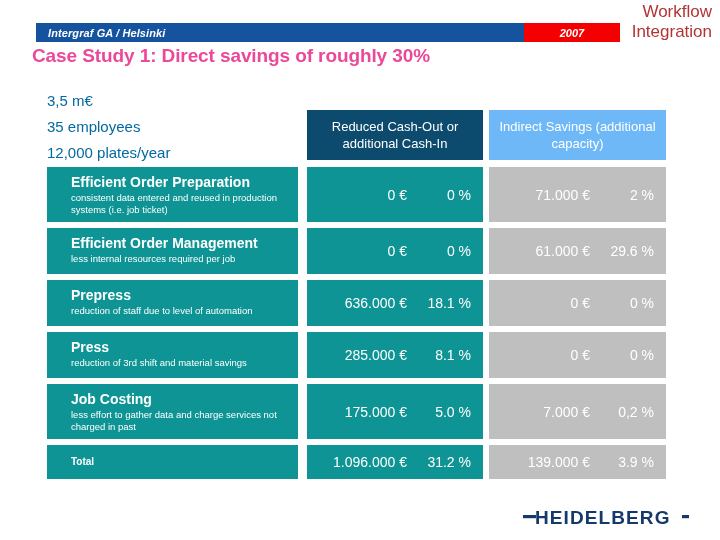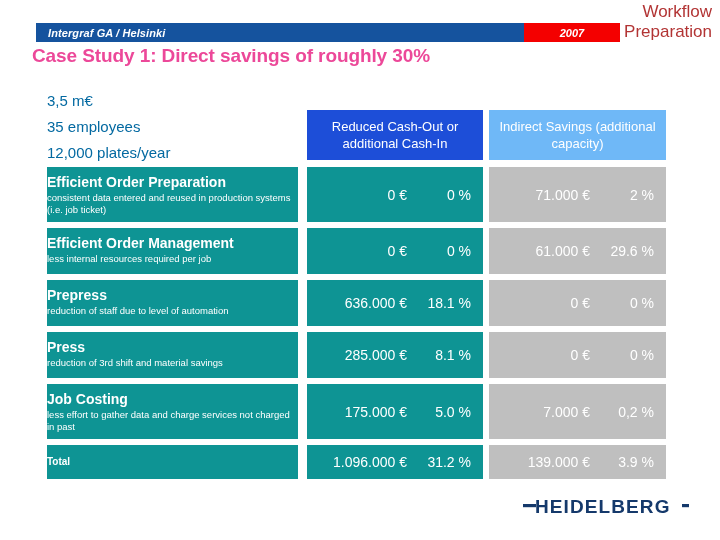--- a/index.html
+++ b/index.html
@@ -105,42 +105,42 @@
 
   
   .col-label   { width: 251px; margin-right: 9px; }
   .col-direct  { width: 176px; margin-right: 6px; }
   .col-indirect{ width: 177px; }
 
   
   #table-header-row { margin-bottom: 7px; }
   #table-header-row .col-label { background: transparent; }
   .head-direct {
-    background: #1d4ed8;
+    background: #0c4a6e;
   }
   .head-indirect {
     background: #6FB8F7;
   }
   .head-direct, .head-indirect {
     color: #ffffff;
     font-size: 13px;
     line-height: 17px;
     text-align: center;
     padding: 5px 6px 6px;
     display: flex;
     align-items: center;
     justify-content: center;
   }
   .head-text { width: 100%; }
 
   
   .row-label {
     background: #0E9494;
     color: #ffffff;
-    padding: 6px 0 6px 0;
+    padding: 6px 0 6px 24px;
   }
   .row-label .row-title {
     font-size: 14px;
     font-weight: bold;
     line-height: 18px;
     white-space: nowrap;
   }
   .row-label .row-sub {
     font-size: 9.5px;
     font-weight: normal;
@@ -180,21 +180,21 @@
   #total-row .row-title { font-size: 10px; }
 
   
   .h-tall  { min-height: 50px; }
   .h-mid   { min-height: 46px; }
   .h-short { min-height: 33px; }
 
   
   #heidelberg-logo {
     position: absolute;
-    left: 523px; top: 495px;
+    left: 523px; top: 506px;
     width: 166px; height: 22px;
     display: flex;
     align-items: center;
   }
   #heidelberg-logo svg { display: block; }
 </style>
 </head>
 <body>
 
 <div id="slide-header">
@@ -205,21 +205,21 @@
     </div>
     <div id="brand-banner-year">
       <span id="brand-banner-year-label">2007</span>
     </div>
   </div>
 
   <div id="slide-title">Case Study 1:  Direct savings of roughly 30%</div>
 
   <div id="section-label">
     <div>Workflow</div>
-    <div>Preparation</div>
+    <div>Integration</div>
   </div>
 
 </div>
 
 <div id="facts-block">
   <div class="fact-line">3,5 m€</div>
   <div class="fact-line">35 employees</div>
   <div class="fact-line">12,000 plates/year</div>
 </div>
 

